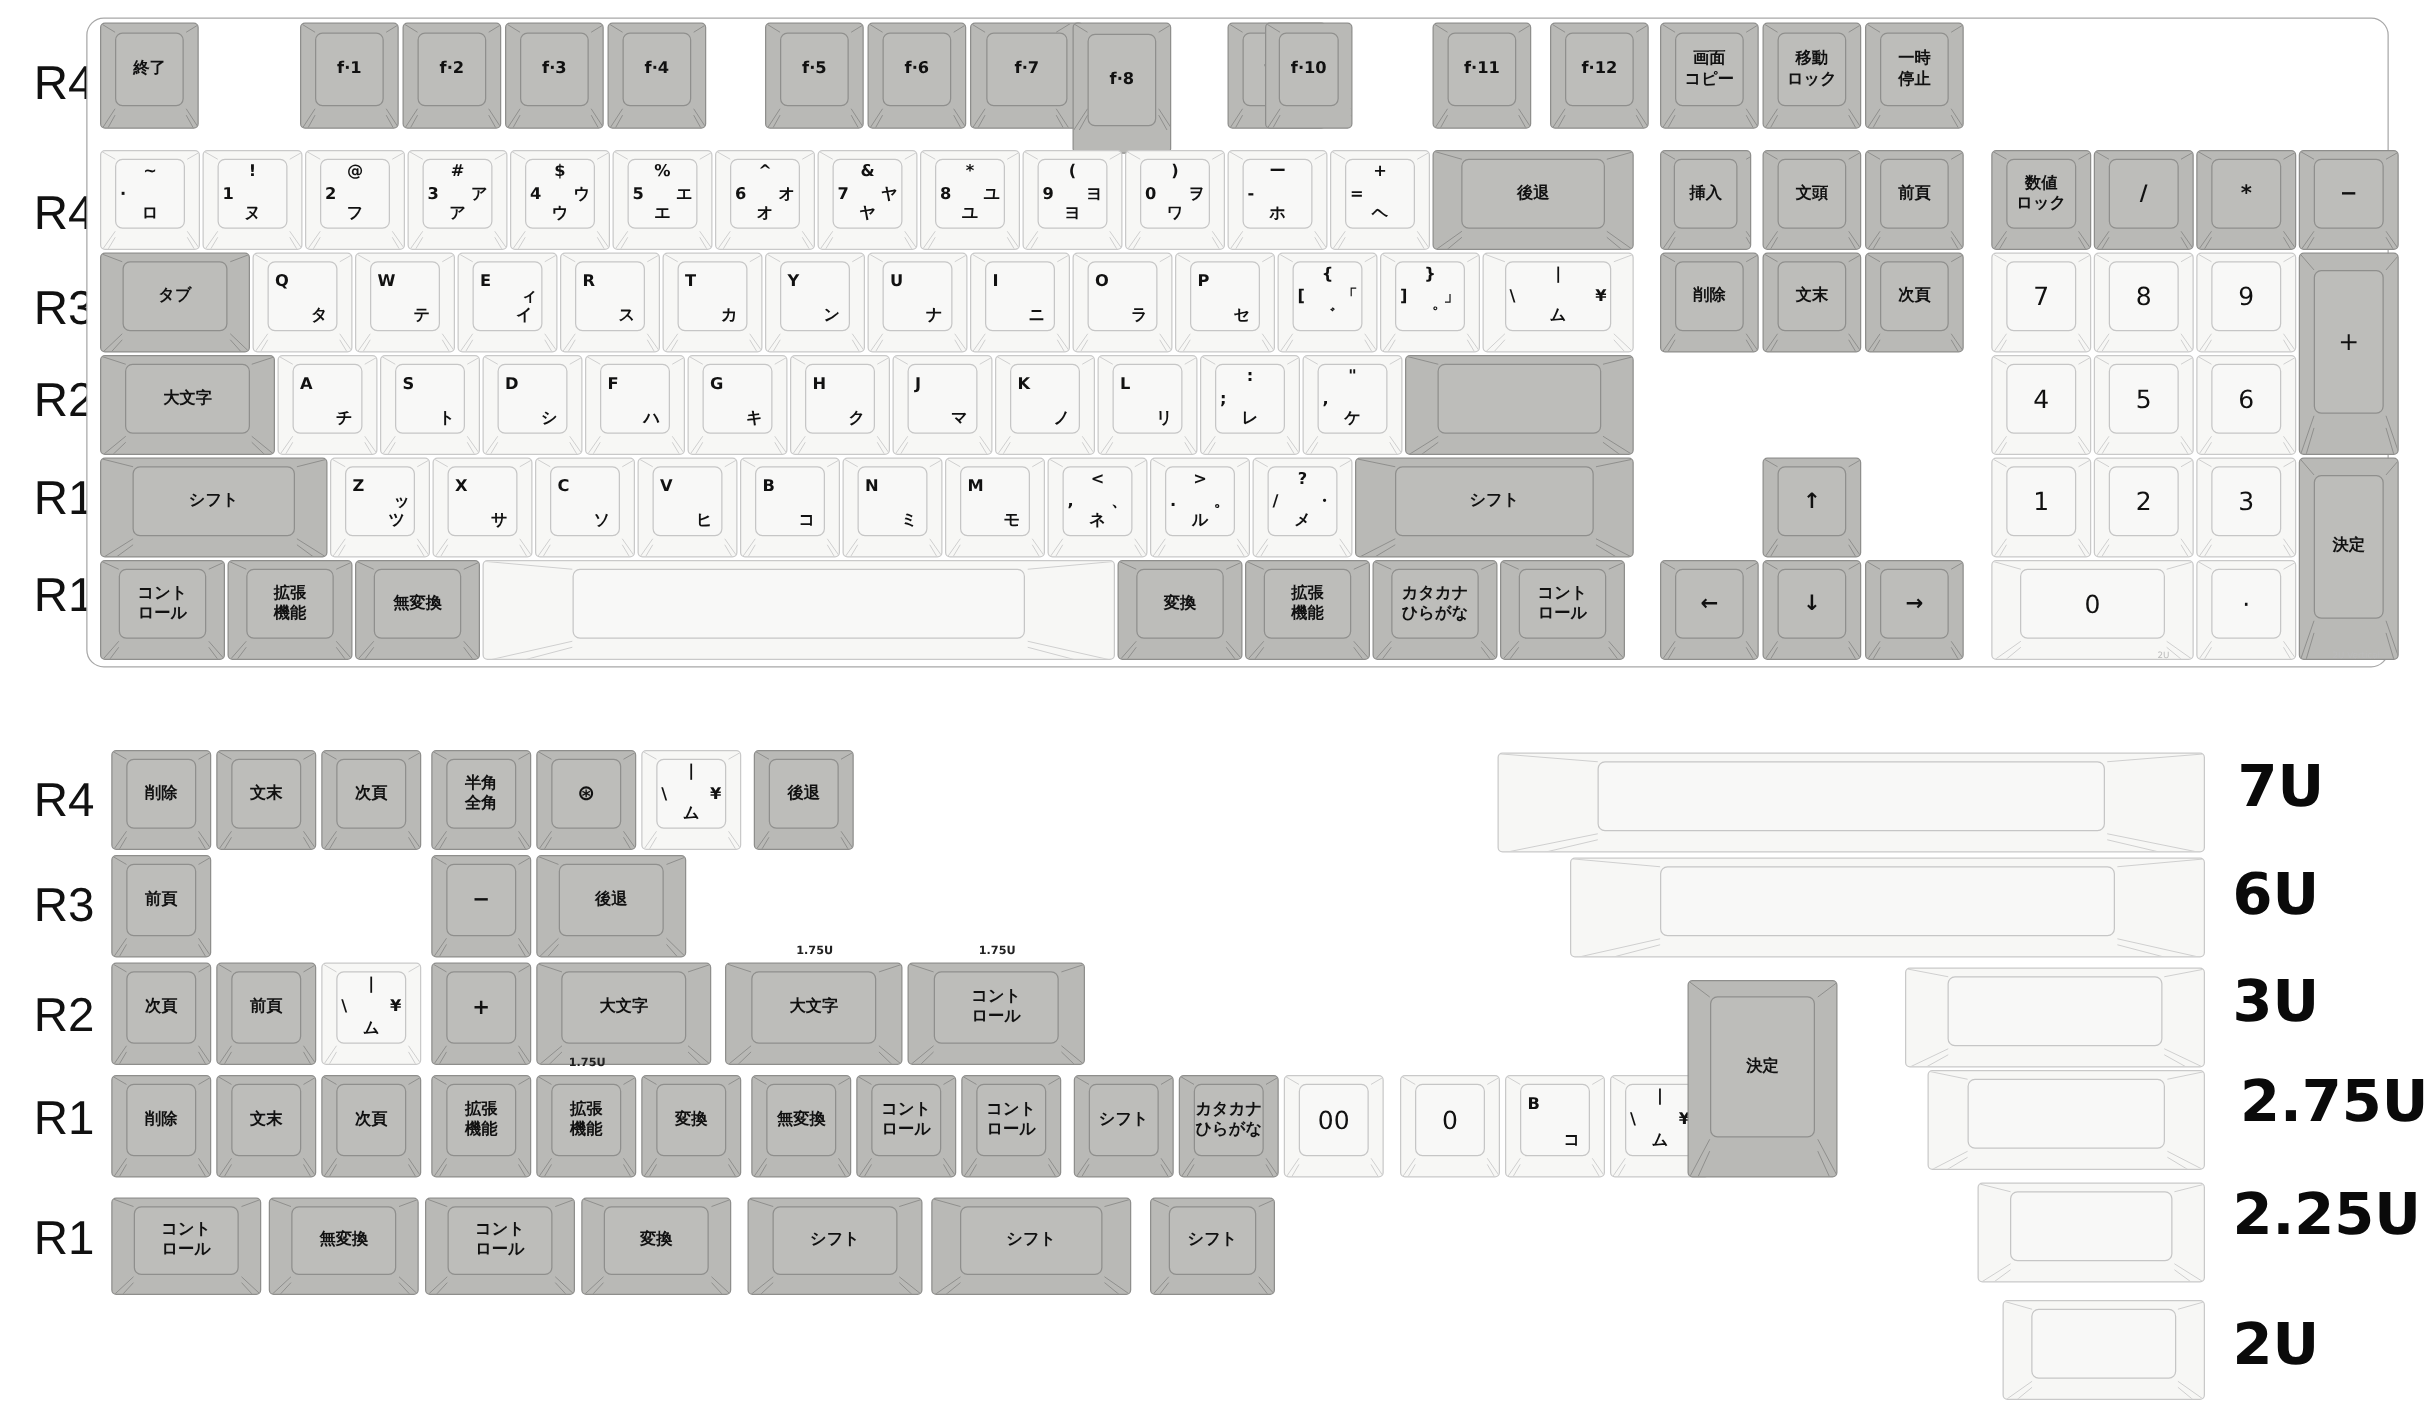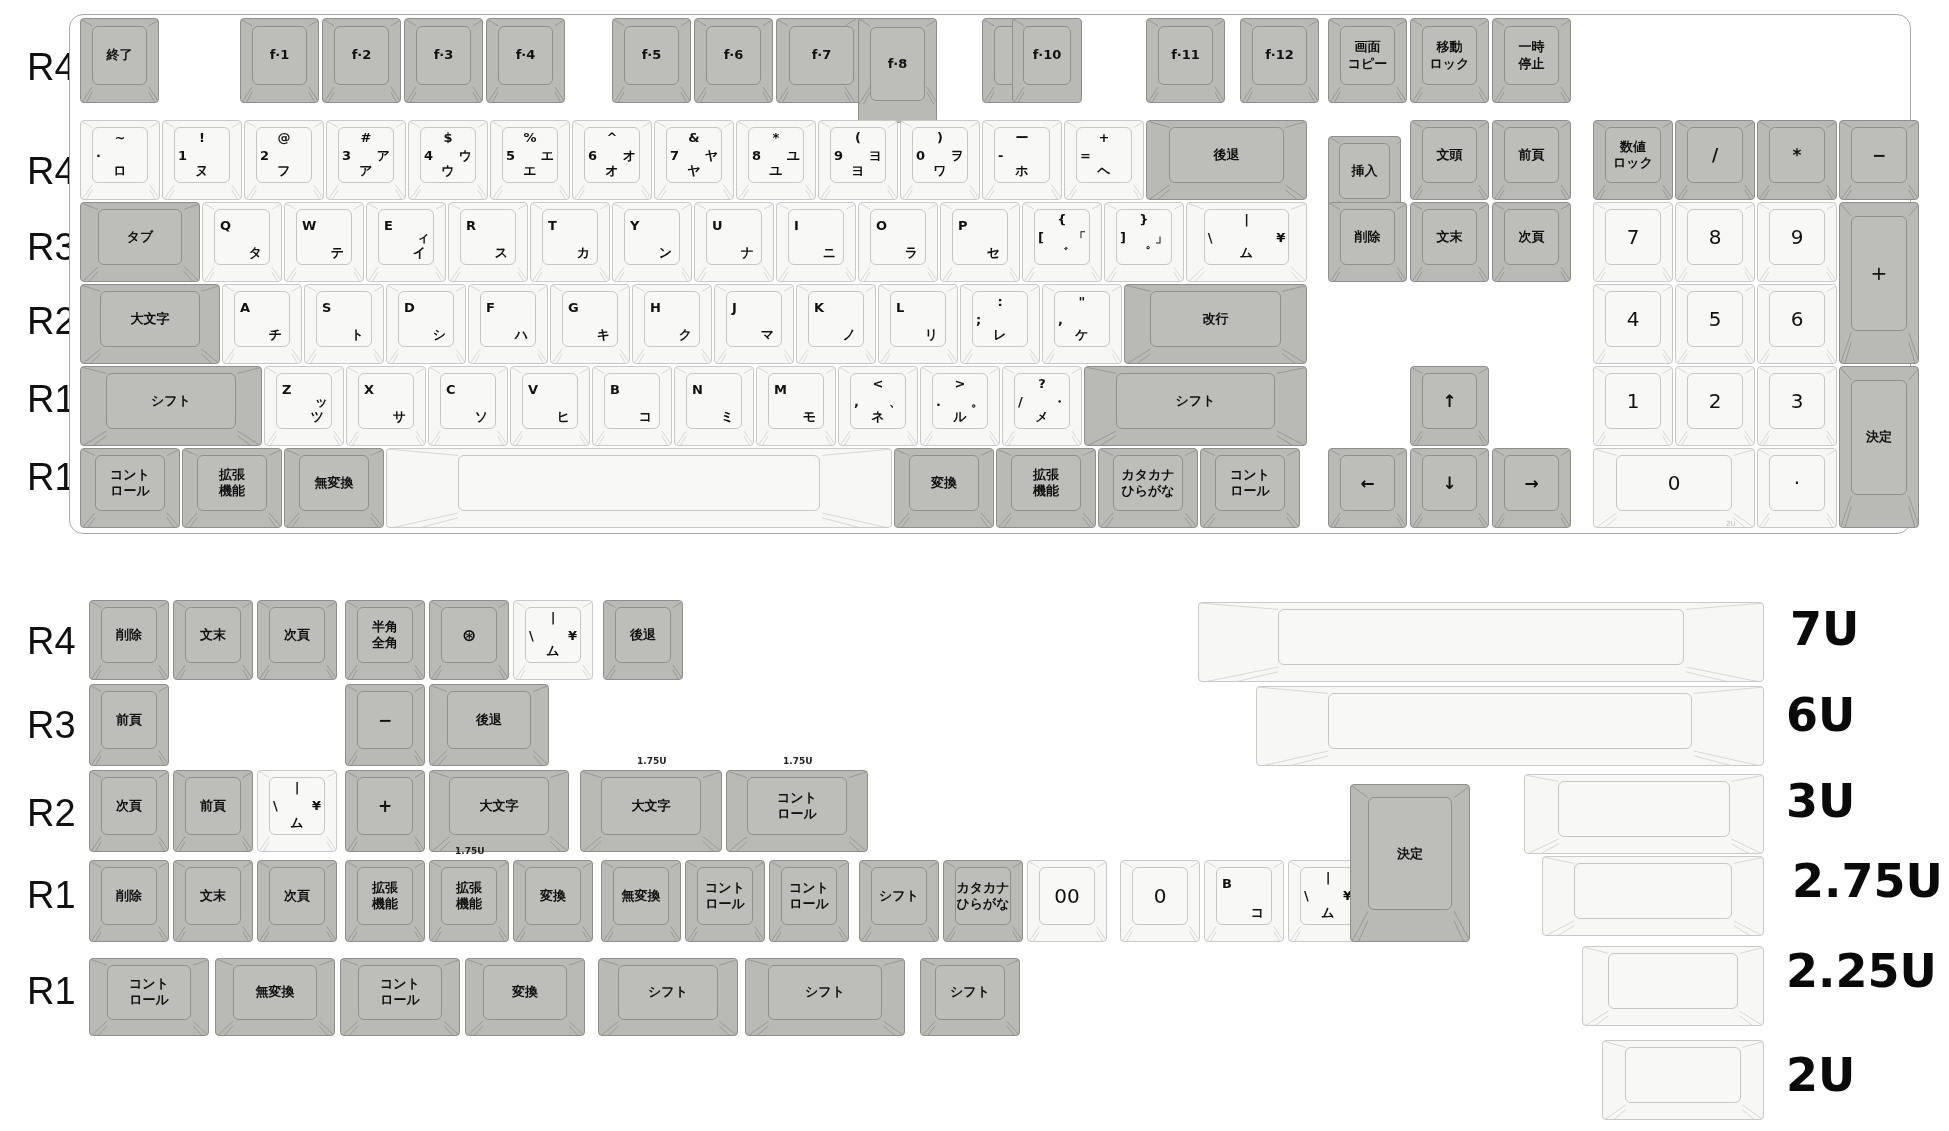--- a/index.html
+++ b/index.html
@@ -532,21 +532,21 @@
       <line x1="161" y1="0" x2="138.46" y2="6.4"></line>
       <line x1="0" y1="80" x2="22.540000000000003" y2="64"></line>
       <line x1="161" y1="80" x2="138.46" y2="64"></line>
       <line x1="9.016000000000002" y1="80" x2="22.540000000000003" y2="68.8"></line>
       <line x1="151.984" y1="80" x2="138.46" y2="68.8"></line>
     </g>
       </svg>
       <div class="top"></div>
       <div class="legend">後退</div>
     </div>
-    <div class="key gray" style="left: 1328px; top: 136px; width: 73px; height: 80px;">
+    <div class="key gray" style="left: 1328px; top: 120px; width: 73px; height: 80px;">
       <svg class="bevel" width="79" height="80" viewBox="0 0 79 80">
     <g stroke="#8f8f8d" stroke-width="0.8" fill="none">
       <line x1="0" y1="0" x2="11.06" y2="6.4"></line>
       <line x1="79" y1="0" x2="67.94" y2="6.4"></line>
       <line x1="0" y1="80" x2="11.06" y2="64"></line>
       <line x1="79" y1="80" x2="67.94" y2="64"></line>
       <line x1="4.424" y1="80" x2="11.06" y2="68.8"></line>
       <line x1="74.576" y1="80" x2="67.94" y2="68.8"></line>
     </g>
       </svg>
@@ -1312,21 +1312,20 @@
     <g stroke="#8f8f8d" stroke-width="0.8" fill="none">
       <line x1="0" y1="0" x2="25.62" y2="6.4"></line>
       <line x1="183" y1="0" x2="157.38" y2="6.4"></line>
       <line x1="0" y1="80" x2="25.62" y2="64"></line>
       <line x1="183" y1="80" x2="157.38" y2="64"></line>
       <line x1="10.248000000000001" y1="80" x2="25.62" y2="68.8"></line>
       <line x1="172.752" y1="80" x2="157.38" y2="68.8"></line>
     </g>
       </svg>
       <div class="top"></div>
-      <div class="legend">改行</div>
     </div>
     <div class="key gray" style="left: 80px; top: 366px; width: 182px; height: 80px;">
       <svg class="bevel" width="182" height="80" viewBox="0 0 182 80">
     <g stroke="#8f8f8d" stroke-width="0.8" fill="none">
       <line x1="0" y1="0" x2="25.480000000000004" y2="6.4"></line>
       <line x1="182" y1="0" x2="156.51999999999998" y2="6.4"></line>
       <line x1="0" y1="80" x2="25.480000000000004" y2="64"></line>
       <line x1="182" y1="80" x2="156.51999999999998" y2="64"></line>
       <line x1="10.192000000000002" y1="80" x2="25.480000000000004" y2="68.8"></line>
       <line x1="171.808" y1="80" x2="156.51999999999998" y2="68.8"></line>

